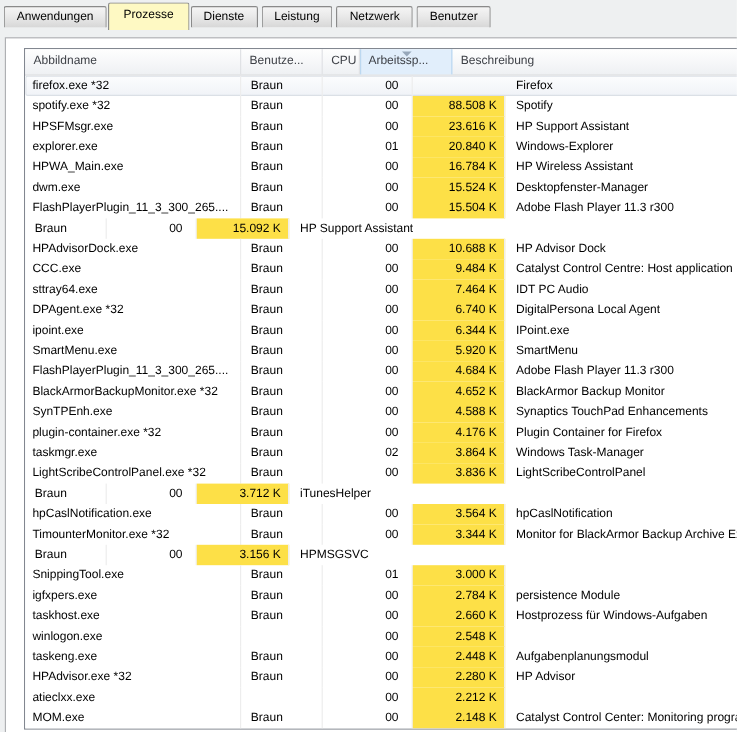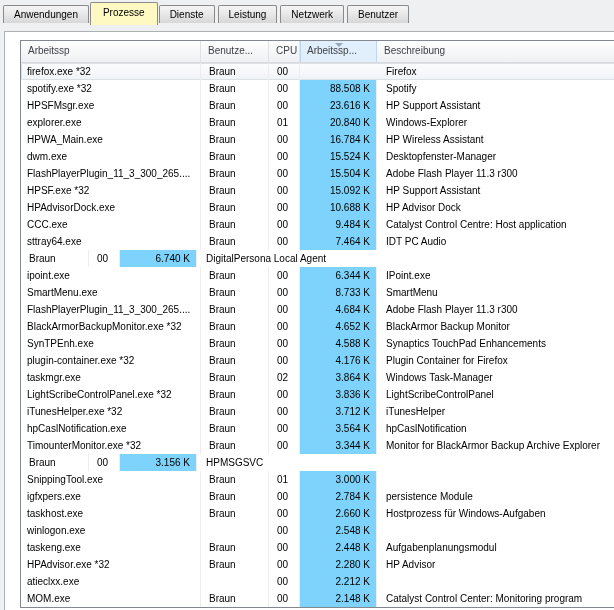--- a/index.html
+++ b/index.html
@@ -50,22 +50,22 @@
   .sort-arrow{
     position:absolute;top:2px;left:50%;margin-left:-4px;width:0;height:0;
     border-left:4px solid transparent;border-right:4px solid transparent;
     border-top:4px solid #96a7ba;
   }
   .lv-body{position:absolute;top:22px;left:0;right:0;bottom:0;overflow:hidden;background:#fff;}
   .row{display:flex;height:17px;line-height:17px;}
   .cell{box-sizing:border-box;border-right:1px solid #ededed;overflow:hidden;white-space:nowrap;}
   .cell.c0{padding-left:6px;}
   .cell.c1{padding-left:8px;}
-  .cell.c2{padding-left:8px;}
-  .cell.c3{text-align:right;padding-right:6px;background:#7dd3fc;}
+  .cell.c2{padding-left:8px;margin-left:44px;}
+  .cell.c3{text-align:right;padding-right:6px;background:#fde047;}
   .cell.c4{padding-left:9px;border-right:none;}
   .row.selected{
     background:linear-gradient(#fcfdfe,#f0f3f7);
     box-shadow:inset 0 0 0 1px var(--sel-border,#dbe0e6);
     border-radius:2px;
   }
   .row.selected .cell.c3{background:transparent;margin-top:31px;}
 </style>
 </head>
 <body>
@@ -75,21 +75,21 @@
       <div class="tab">Anwendungen</div>
       <div class="tab active">Prozesse</div>
       <div class="tab">Dienste</div>
       <div class="tab">Leistung</div>
       <div class="tab">Netzwerk</div>
       <div class="tab">Benutzer</div>
     </div>
   <div class="tabpage">
     <div class="listview">
       <div class="lv-header" id="lvheader">
-          <div class="hcell c0"><span>Arbeitssp</span></div>
+          <div class="hcell c0"><span>Abbildname</span></div>
           <div class="hcell c1"><span>Benutze...</span></div>
           <div class="hcell c2"><span>CPU</span></div>
           <div class="hcell c3 sorted"><span>Arbeitssp...</span><div class="sort-arrow"></div></div>
           <div class="hcell c4"><span>Beschreibung</span></div>
         </div>
       <div class="lv-body" id="lvbody">
           <div class="row selected">
             <div class="cell c0">firefox.exe *32</div>
             <div class="cell c1">Braun</div>
             <div class="cell c2">00</div>
@@ -132,21 +132,20 @@
             <div class="cell c4">Desktopfenster-Manager</div>
           </div>
           <div class="row">
             <div class="cell c0">FlashPlayerPlugin_11_3_300_265....</div>
             <div class="cell c1">Braun</div>
             <div class="cell c2">00</div>
             <div class="cell c3">15.504 K</div>
             <div class="cell c4">Adobe Flash Player 11.3 r300</div>
           </div>
           <div class="row">
-            <div class="cell c0">HPSF.exe *32</div>
             <div class="cell c1">Braun</div>
             <div class="cell c2">00</div>
             <div class="cell c3">15.092 K</div>
             <div class="cell c4">HP Support Assistant</div>
           </div>
           <div class="row">
             <div class="cell c0">HPAdvisorDock.exe</div>
             <div class="cell c1">Braun</div>
             <div class="cell c2">00</div>
             <div class="cell c3">10.688 K</div>
@@ -160,37 +159,38 @@
             <div class="cell c4">Catalyst Control Centre: Host application</div>
           </div>
           <div class="row">
             <div class="cell c0">sttray64.exe</div>
             <div class="cell c1">Braun</div>
             <div class="cell c2">00</div>
             <div class="cell c3">7.464 K</div>
             <div class="cell c4">IDT PC Audio</div>
           </div>
           <div class="row">
+            <div class="cell c0">DPAgent.exe *32</div>
             <div class="cell c1">Braun</div>
             <div class="cell c2">00</div>
             <div class="cell c3">6.740 K</div>
             <div class="cell c4">DigitalPersona Local Agent</div>
           </div>
           <div class="row">
             <div class="cell c0">ipoint.exe</div>
             <div class="cell c1">Braun</div>
             <div class="cell c2">00</div>
             <div class="cell c3">6.344 K</div>
             <div class="cell c4">IPoint.exe</div>
           </div>
           <div class="row">
             <div class="cell c0">SmartMenu.exe</div>
             <div class="cell c1">Braun</div>
             <div class="cell c2">00</div>
-            <div class="cell c3">8.733 K</div>
+            <div class="cell c3">5.920 K</div>
             <div class="cell c4">SmartMenu</div>
           </div>
           <div class="row">
             <div class="cell c0">FlashPlayerPlugin_11_3_300_265....</div>
             <div class="cell c1">Braun</div>
             <div class="cell c2">00</div>
             <div class="cell c3">4.684 K</div>
             <div class="cell c4">Adobe Flash Player 11.3 r300</div>
           </div>
           <div class="row">
@@ -222,21 +222,20 @@
             <div class="cell c4">Windows Task-Manager</div>
           </div>
           <div class="row">
             <div class="cell c0">LightScribeControlPanel.exe *32</div>
             <div class="cell c1">Braun</div>
             <div class="cell c2">00</div>
             <div class="cell c3">3.836 K</div>
             <div class="cell c4">LightScribeControlPanel</div>
           </div>
           <div class="row">
-            <div class="cell c0">iTunesHelper.exe *32</div>
             <div class="cell c1">Braun</div>
             <div class="cell c2">00</div>
             <div class="cell c3">3.712 K</div>
             <div class="cell c4">iTunesHelper</div>
           </div>
           <div class="row">
             <div class="cell c0">hpCaslNotification.exe</div>
             <div class="cell c1">Braun</div>
             <div class="cell c2">00</div>
             <div class="cell c3">3.564 K</div>

